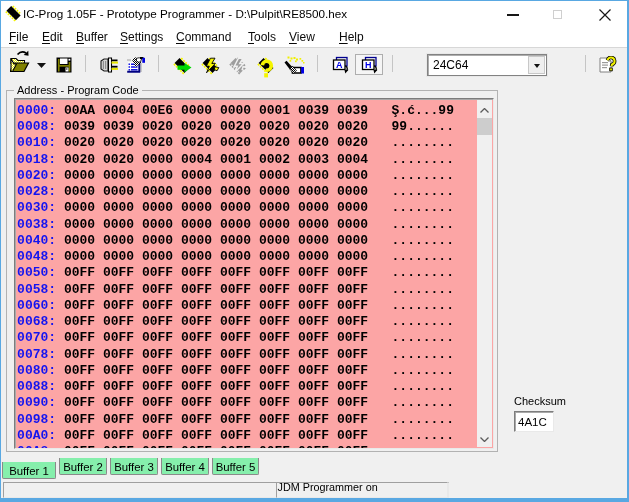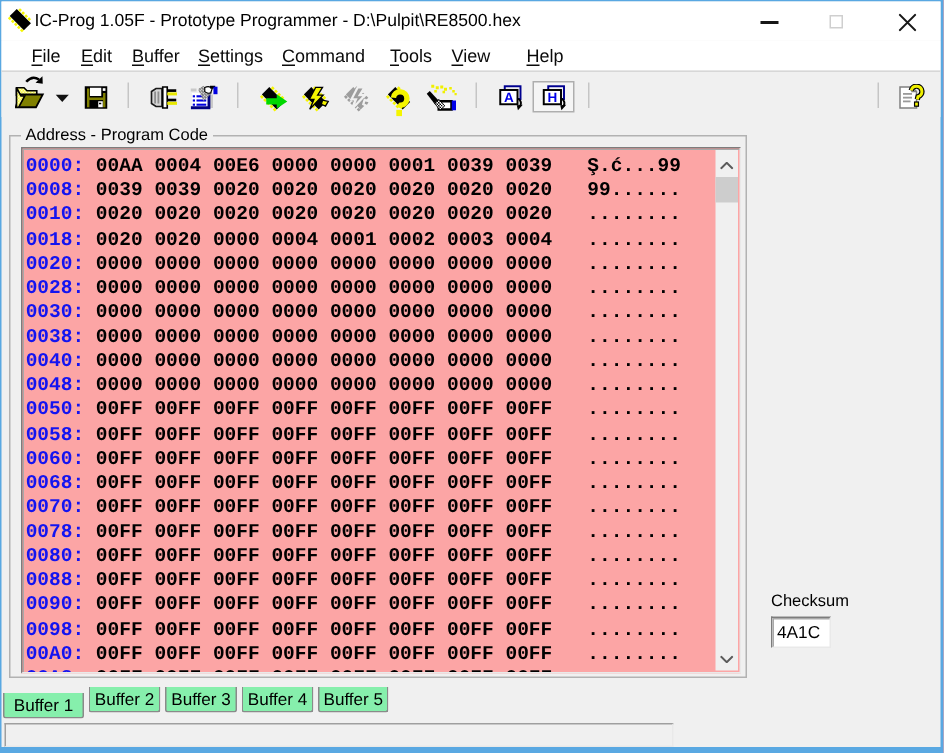--- a/index.html
+++ b/index.html
@@ -7,21 +7,21 @@
 body { font-family:"Liberation Sans", sans-serif; position:relative; background:#59a8e2; }
 #win { position:absolute; left:1px; top:1px; width:626px; height:497px; background:#f0f0f0; }
 
 #titlebar { position:absolute; left:0; top:0; width:626px; height:26px; background:#ffffff; }
 #title { position:absolute; left:22px; top:6px; font-size:11.7px; color:#000; white-space:pre; }
 #btnmin { position:absolute; left:506px; top:13px; width:12px; height:1.5px; background:#171717; }
 #btnmax { position:absolute; left:552px; top:9px; width:9px; height:9px; border:1px solid #cfcfcf; }
 #btnclose { position:absolute; left:598px; top:8px; width:12px; height:12px; }
 
 #menubar { position:absolute; left:0; top:26px; width:626px; height:20px; background:#fff; }
-.mi { position:absolute; top:3px; font-size:12px; color:#0a0a0a;margin-left:12px; }
+.mi { position:absolute; top:3px; font-size:12px; color:#0a0a0a; }
 .mi u { text-decoration:underline; text-underline-offset:2px; }
 
 #toolbar { position:absolute; left:0; top:46px; width:626px; height:31px; background:#f0f0f0; border-top:1px solid #d7d7d7; }
 .tsep { position:absolute; top:7px; width:1px; height:17px; background:#c5c5c5; }
 #hbtn { position:absolute; left:354px; top:6px; width:28px; height:21px; background:#f5f5f5; border:1px solid #aeaeae; }
 #combo { position:absolute; left:426px; top:6px; width:120px; height:22px; background:#fff; border:1px solid #828282; box-shadow:inset 1px 1px 0 #adadad, 0 0 0 1px #e8e8e8; }
 #combo .txt { position:absolute; left:5px; top:3px; font-size:12px; color:#000; }
 #combo .btn { position:absolute; right:1px; top:1px; width:17px; height:18px; background:#efefef; border:1px solid #c8c8c8; }
 #combo .btn:after { content:""; position:absolute; left:4.5px; top:7px; border:3.5px solid transparent; border-top:4.5px solid #111; }
 
@@ -245,20 +245,24 @@
     </svg>
     <div id="hbtn"></div>
     <svg style="position:absolute;left:360px;top:8px" width="20" height="20" viewBox="0 0 20 20">
       <rect x="4.5" y="1.5" width="10.5" height="8.5" fill="none" stroke="#000090" stroke-width="1.3"></rect>
       <rect x="1.5" y="4" width="11.5" height="9.5" fill="#fff" stroke="#000" stroke-width="1.3"></rect>
       <text x="7.2" y="12" text-anchor="middle" font-family="Liberation Sans" font-size="9" font-weight="bold" fill="#0000e8">H</text>
       <path d="M13.5 9.8 q2.8 2 1.2 5" fill="none" stroke="#000" stroke-width="1.3"></path>
       <path d="M16.5 13.8 l-3.2 3.7 l-0.8 -3.4 z" fill="#000"></path>
     </svg>
     <div class="tsep" style="left:391px"></div>
+    <div id="combo">
+      <div class="txt">24C64</div>
+      <div class="btn"></div>
+    </div>
     <div class="tsep" style="left:584px"></div>
     <svg style="position:absolute;left:598px;top:8px" width="18" height="17" viewBox="0 0 18 17">
       <path d="M1 2 h8 l3 3 v11 h-11 z" fill="#fff" stroke="#808080" stroke-width="1"></path>
       <path d="M9 2 v3 h3" fill="none" stroke="#808080" stroke-width="1"></path>
       <rect x="3" y="6" width="6" height="1.2" fill="#9a9a9a"></rect>
       <rect x="3" y="8.5" width="6" height="1.2" fill="#9a9a9a"></rect>
       <rect x="3" y="11" width="5" height="1.2" fill="#9a9a9a"></rect>
       <path d="M8.5 4.2 a3.6 3.6 0 1 1 4.5 4.3 l-0.5 1.8" fill="none" stroke="#000" stroke-width="3.6"></path>
       <path d="M8.5 4.2 a3.6 3.6 0 1 1 4.5 4.3 l-0.5 1.8" fill="none" stroke="#f0f000" stroke-width="2"></path>
       <rect x="10.7" y="12" width="2.6" height="2.8" fill="#f0f000" stroke="#000" stroke-width="0.8"></rect>
@@ -303,13 +307,16 @@
   <div id="checksum">Checksum</div>
   <div id="csbox">
       <span>4A1C</span>
     </div>
   <div class="tab" style="left:1px; top:461px; width:54px; height:17px;"><span>Buffer 1</span></div>
   <div class="tab" style="left:58px; top:457px; width:48px; height:17px;"><span>Buffer 2</span></div>
   <div class="tab" style="left:109px; top:457px; width:48px; height:17px;"><span>Buffer 3</span></div>
   <div class="tab" style="left:160px; top:457px; width:48px; height:17px;"><span>Buffer 4</span></div>
   <div class="tab" style="left:211px; top:457px; width:47px; height:17px;"><span>Buffer 5</span></div>
   <div class="sp" style="left:2px; width:446px;"></div>
+  <div class="sp" style="left:275px; width:172px;">
+      <span>JDM Programmer on</span>
+    </div>
 </div>
 
 </body></html>

